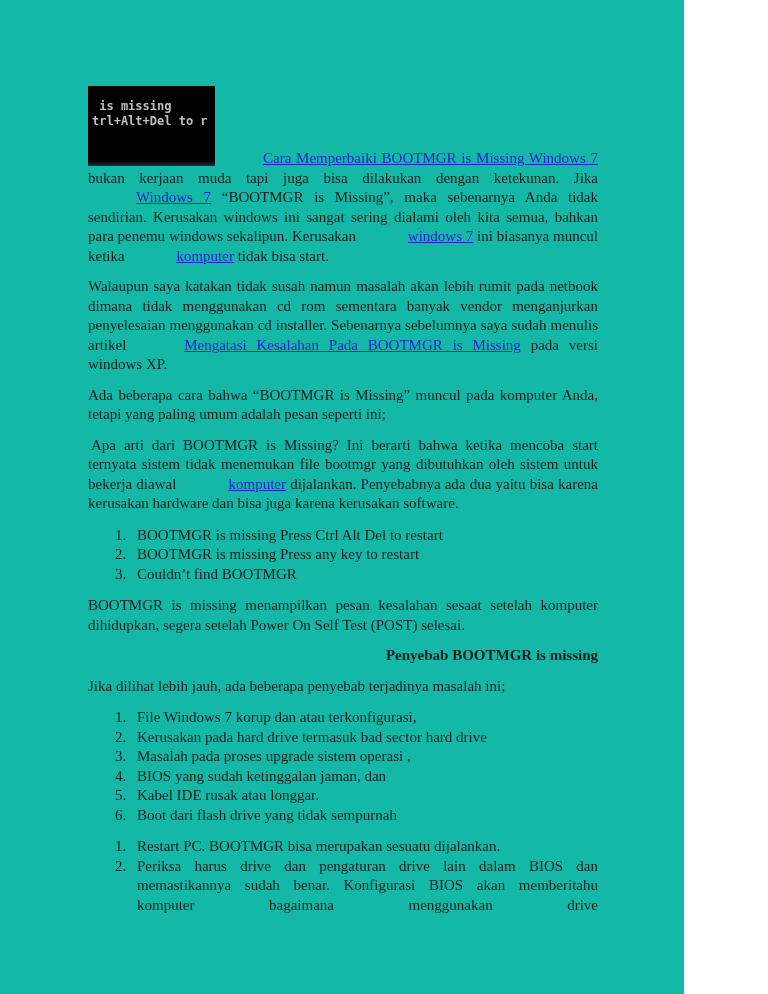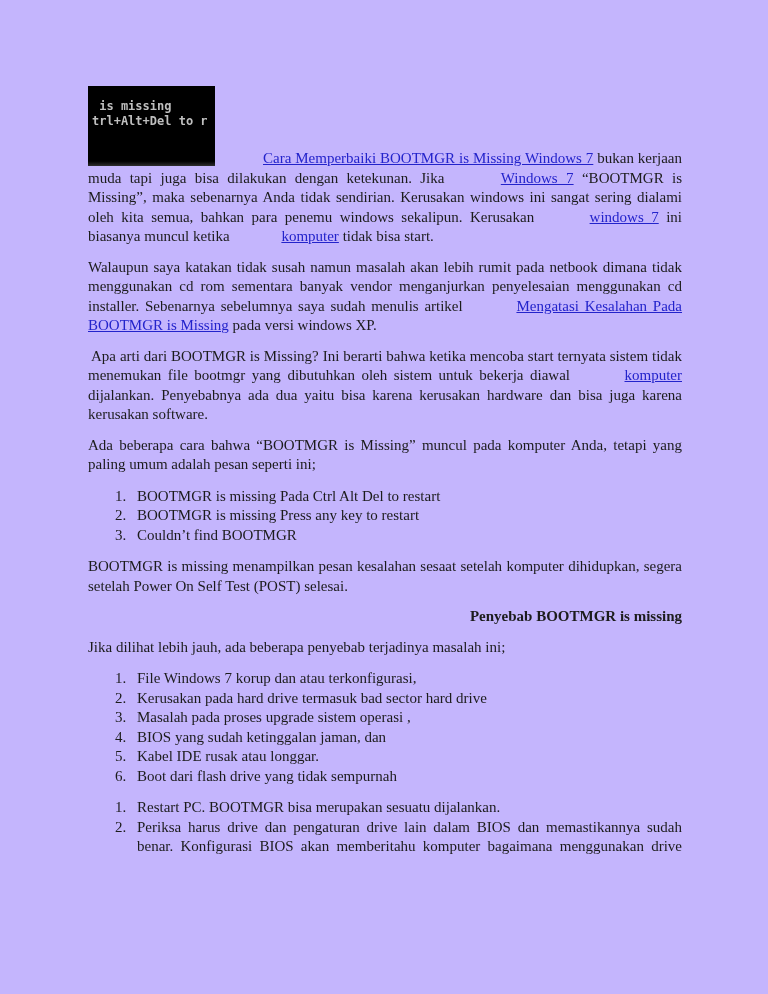--- a/index.html
+++ b/index.html
@@ -2,25 +2,25 @@
 <html><head>
 <meta charset="utf-8">
 <style>
   html, body {
     margin: 0;
     padding: 0;
     background: #ffffff;
   }
   .page {
     position: relative;
-    width: 768px;
+    width: 684px;
     height: 994px;
     box-sizing: border-box;
     padding: 86px 86px 0 88px;
-    background: #c4b5fd;
+    background: #14b8a6;
     font-family: "Liberation Serif", "DejaVu Serif", serif;
     font-size: 15px;
     line-height: 19.5px;
     color: #1c1c1c;
     overflow: hidden;
   }
   .para {
     margin: 11px 0;
     text-align: justify;
   }
@@ -79,26 +79,26 @@
 </style>
 </head>
 <body>
 
 <div class="page">
 
   <p class="para"><span class="shot"><span class="shot-line"> is missing</span><span class="shot-line">trl+Alt+Del to r</span></span><a class="lnk">Cara Memperbaiki BOOTMGR is Missing Windows 7</a><span> bukan kerjaan muda tapi juga bisa dilakukan dengan ketekunan. Jika </span><a class="lnk">Windows 7</a><span> “BOOTMGR is Missing”, maka sebenarnya Anda tidak sendirian. Kerusakan windows ini sangat sering dialami oleh kita semua, bahkan para penemu windows sekalipun. Kerusakan </span><a class="lnk">windows 7</a><span> ini biasanya muncul ketika </span><a class="lnk">komputer</a><span> tidak bisa start.</span></p>
 
   <p class="para"><span>Walaupun saya katakan tidak susah namun masalah akan lebih rumit pada netbook dimana tidak menggunakan cd rom sementara banyak vendor menganjurkan penyelesaian menggunakan cd installer.  Sebenarnya sebelumnya saya sudah menulis artikel </span><a class="lnk">Mengatasi Kesalahan Pada BOOTMGR is Missing</a><span> pada versi windows XP.</span></p>
 
+  <p class="para">Ada beberapa cara bahwa “BOOTMGR is Missing” muncul pada komputer Anda, tetapi yang paling umum adalah pesan seperti ini;</p>
+
   <p class="para indented"><span>Apa arti dari BOOTMGR is Missing? Ini berarti bahwa ketika mencoba start ternyata sistem tidak menemukan file bootmgr yang dibutuhkan oleh sistem untuk bekerja diawal </span><a class="lnk">komputer</a><span> dijalankan. Penyebabnya ada dua yaitu bisa karena kerusakan hardware dan bisa juga karena kerusakan software.</span></p>
 
-  <p class="para">Ada beberapa cara bahwa “BOOTMGR is Missing” muncul pada komputer Anda, tetapi yang paling umum adalah pesan seperti ini;</p>
-
   <ol class="num-list">
-    <li>BOOTMGR is missing Pada Ctrl Alt Del to restart</li>
+    <li>BOOTMGR is missing Press Ctrl Alt Del to restart</li>
     <li>BOOTMGR is missing Press any key to restart</li>
     <li>Couldn’t find BOOTMGR</li>
   </ol>
 
   <p class="para">BOOTMGR is missing menampilkan pesan kesalahan sesaat setelah komputer dihidupkan, segera setelah Power On Self Test (POST) selesai.</p>
 
   <p class="heading indented">Penyebab BOOTMGR is missing</p>
 
   <p class="para">Jika dilihat lebih jauh, ada beberapa penyebab terjadinya masalah ini;</p>
 

